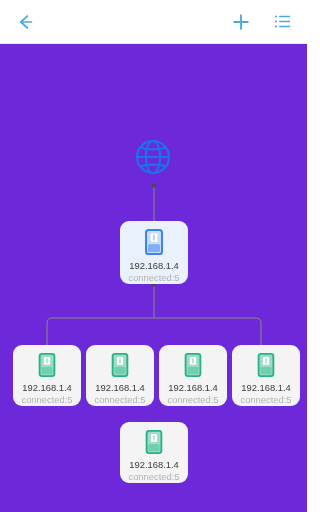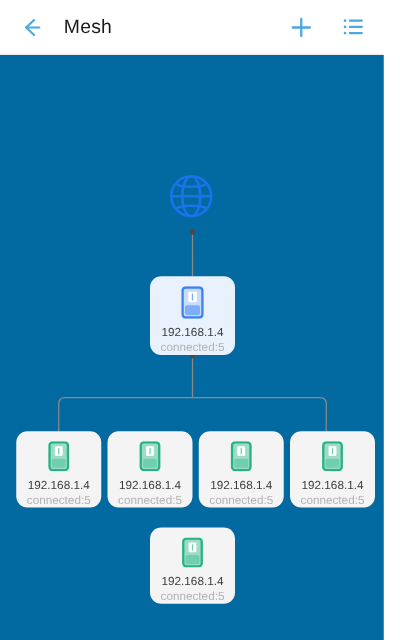--- a/index.html
+++ b/index.html
@@ -52,21 +52,21 @@
     flex: 0 0 auto;
     cursor: pointer;
   }
   .hdr-icon.plus { margin-right: 15px; }
 
   
   .canvas {
     position: relative;
     width: 307px;
     height: 468px;
-    background: #0369a1;
+    background: #6d28d9;
     overflow: hidden;
   }
   .edges {
     position: absolute;
     left: 0;
     top: 0;
     width: 307px;
     height: 468px;
     pointer-events: none;
   }
@@ -135,21 +135,20 @@
 
 <div class="header">
 
   <div class="back-btn">
     <svg width="22" height="22" viewBox="0 0 24 24" fill="none">
       <path d="M14.5 5.5 L7.5 12 L14.5 18.5" stroke="#4ea8e0" stroke-width="1.9" stroke-linecap="round" stroke-linejoin="round"></path>
       <path d="M7.8 12 H19" stroke="#4ea8e0" stroke-width="1.9" stroke-linecap="round"></path>
     </svg>
   </div>
 
-  <div class="page-title">Mesh</div>
 
   <div class="header-spacer"></div>
 
   <div class="hdr-icon plus">
     <svg width="22" height="22" viewBox="0 0 24 24">
       <path d="M12 4.5 V19.5 M4.5 12 H19.5" stroke="#4ea8e0" stroke-width="2" stroke-linecap="round"></path>
     </svg>
   </div>
 
   <div class="hdr-icon">

